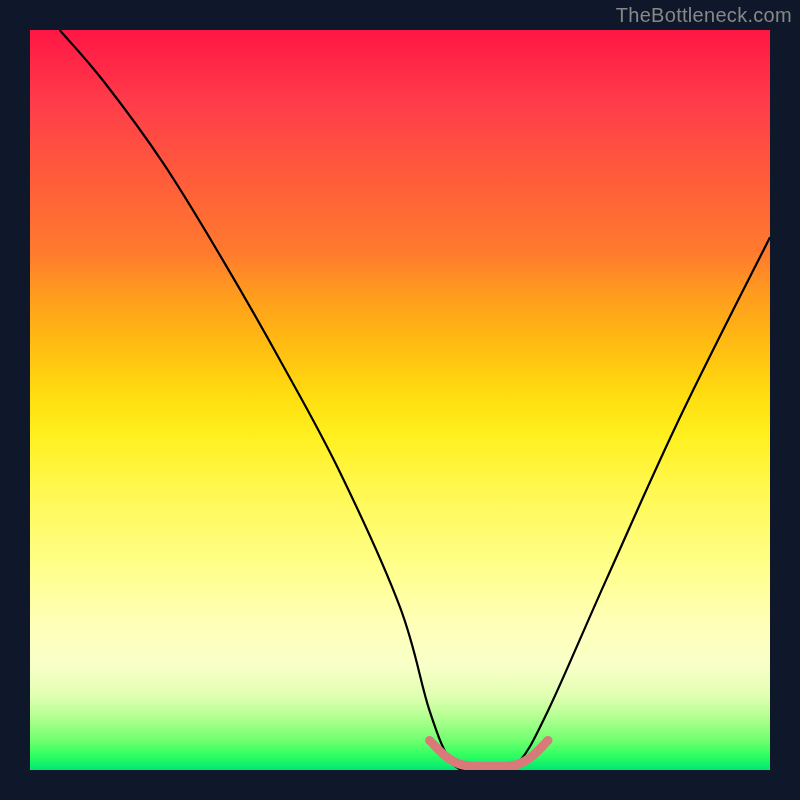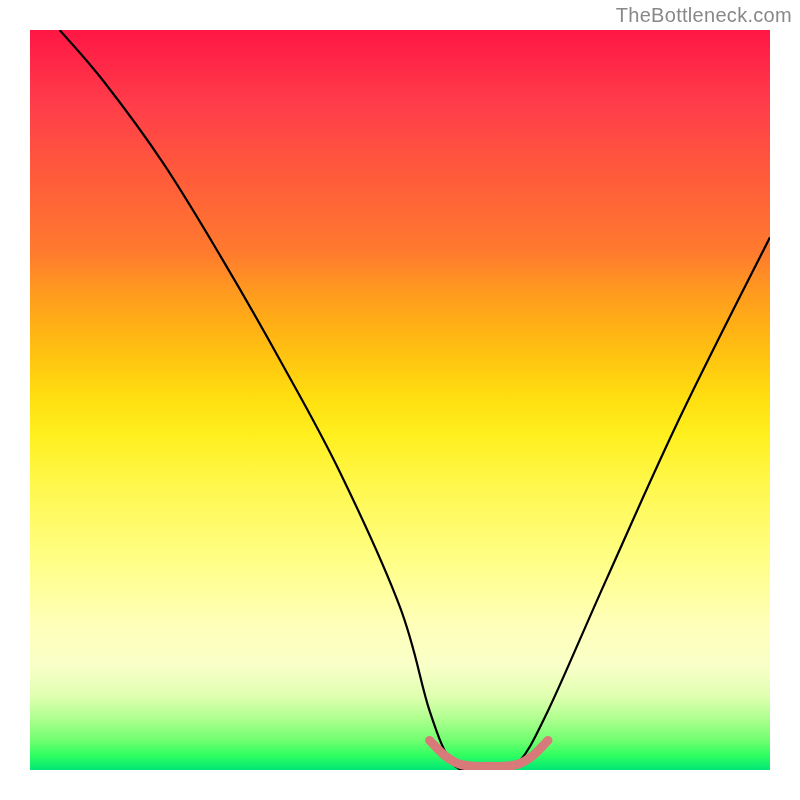--- a/index.html
+++ b/index.html
@@ -1,21 +1,21 @@
 <!DOCTYPE html>
 <html><head>
 <meta charset="utf-8">
 <style>
   * { margin: 0; padding: 0; box-sizing: border-box; }
   html, body { width: 800px; height: 800px; overflow: hidden; background: #000; }
   .chart-container {
     position: relative;
     width: 800px;
     height: 800px;
-    background: #ffffff;
+    background: #0f172a;
   }
   .plot-area {
     position: absolute;
     left: 30px;
     top: 30px;
     width: 740px;
     height: 740px;
   }
   .gradient-bg {
     position: absolute;

